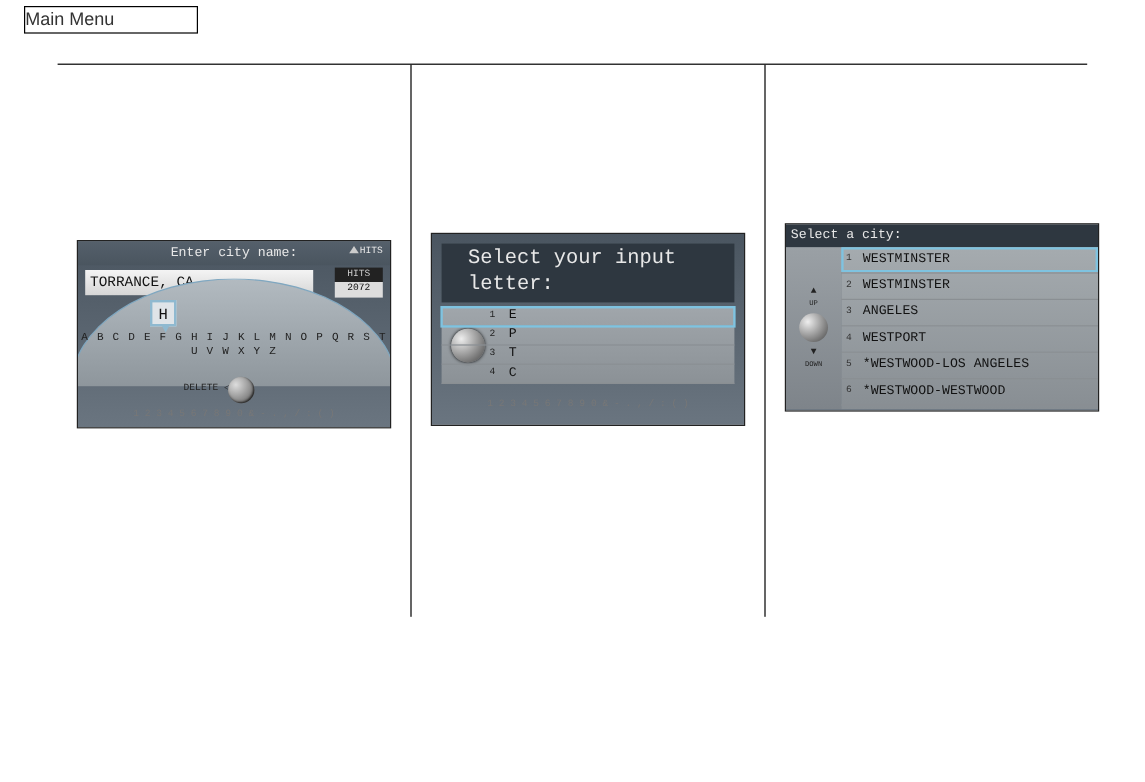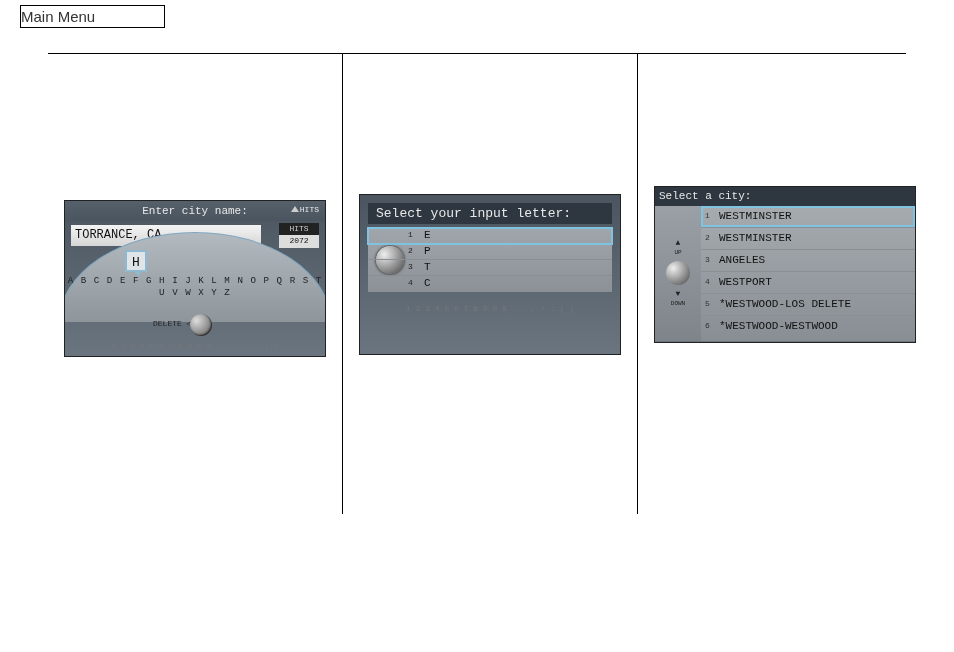--- a/index.html
+++ b/index.html
@@ -26,21 +26,21 @@
 .s1-callout{position:absolute;left:60px;top:49px;width:22px;height:22px;background:#dfe4e8;border:2px solid #8fb9d0;color:#111;text-align:center;font-size:13px;font-weight:500;line-height:22px}
 .s1-callout:after{content:"";position:absolute;left:7px;bottom:-7px;border-left:4px solid transparent;border-right:4px solid transparent;border-top:7px solid #8fb9d0}
 .s1-arc{position:absolute;left:-6px;right:-6px;bottom:34px;height:90px;border:1px solid #7fa7c0;border-radius:50%/100% 100% 0 0;border-bottom:none;background:linear-gradient(#b2bac0,#8e969c)}
 .s1-letters{position:absolute;bottom:56px;left:0;right:0;text-align:center;font-size:9px;letter-spacing:1px;color:#222;transform:scaleX(1.02)}
 .s1-delete{position:absolute;bottom:26px;left:88px;font-size:8px;color:#222}
 .s1-knob{position:absolute;bottom:20px;left:125px;width:22px;height:22px;border-radius:50%;background:radial-gradient(circle at 30% 30%,#ddd,#555);box-shadow:inset -1px -1px 2px #222}
 .s1-nums{position:absolute;bottom:4px;left:0;right:0;text-align:center;font-size:8px;color:#777}
 
 
 .s2{padding-top:4px}
-.s2-title{background:#2e3740;padding:2px 8px;font-size:13px;margin:4px 8px 4px 8px}
+.s2-title{background:#2e3740;padding:2px 22px;font-size:17px;margin:4px 8px 4px 8px}
 .s2-box{margin:0 8px;background:linear-gradient(#a0a6ab,#8b9196);position:relative}
 .s2-knob{position:absolute;left:8px;top:18px;width:28px;height:28px;border-radius:50%;background:radial-gradient(circle at 30% 30%,#eee,#444);box-shadow:0 0 3px #000}
 .s2-row{border-bottom:1px solid #8a8f93;height:16px;display:flex;align-items:center;padding-left:56px;color:#111;font-size:11px;position:relative}
 .s2-row .idx{position:absolute;left:40px;font-size:8px;color:#222}
 .s2-row.selected{outline:2px solid #7fc3e0;outline-offset:-1px}
 .s2-nums{font-size:8px;color:#777;text-align:center;margin-top:12px}
 
 
 .s3-title{background:#2e3740;padding:2px 4px;font-size:11px}
 .s3-body{display:flex;height:135px}
@@ -147,21 +147,21 @@
           <div class="s3-row">
               <span class="idx">3</span>
               <span>ANGELES</span>
             </div>
           <div class="s3-row">
               <span class="idx">4</span>
               <span>WESTPORT</span>
             </div>
           <div class="s3-row">
               <span class="idx">5</span>
-              <span>*WESTWOOD-LOS DELETE</span>
+              <span>*WESTWOOD-LOS ANGELES</span>
             </div>
           <div class="s3-row">
               <span class="idx">6</span>
               <span>*WESTWOOD-WESTWOOD</span>
             </div>
         </div>
       </div>
     </div>
 
     <p style="visibility:hidden"><span class="note">NOTE:</span> <span>If the system does not recognize (i.e., not in the database) the city name you said, a "city not found" message will be displayed. Say or select Change Country and re-attempt the entry.</span></p>

